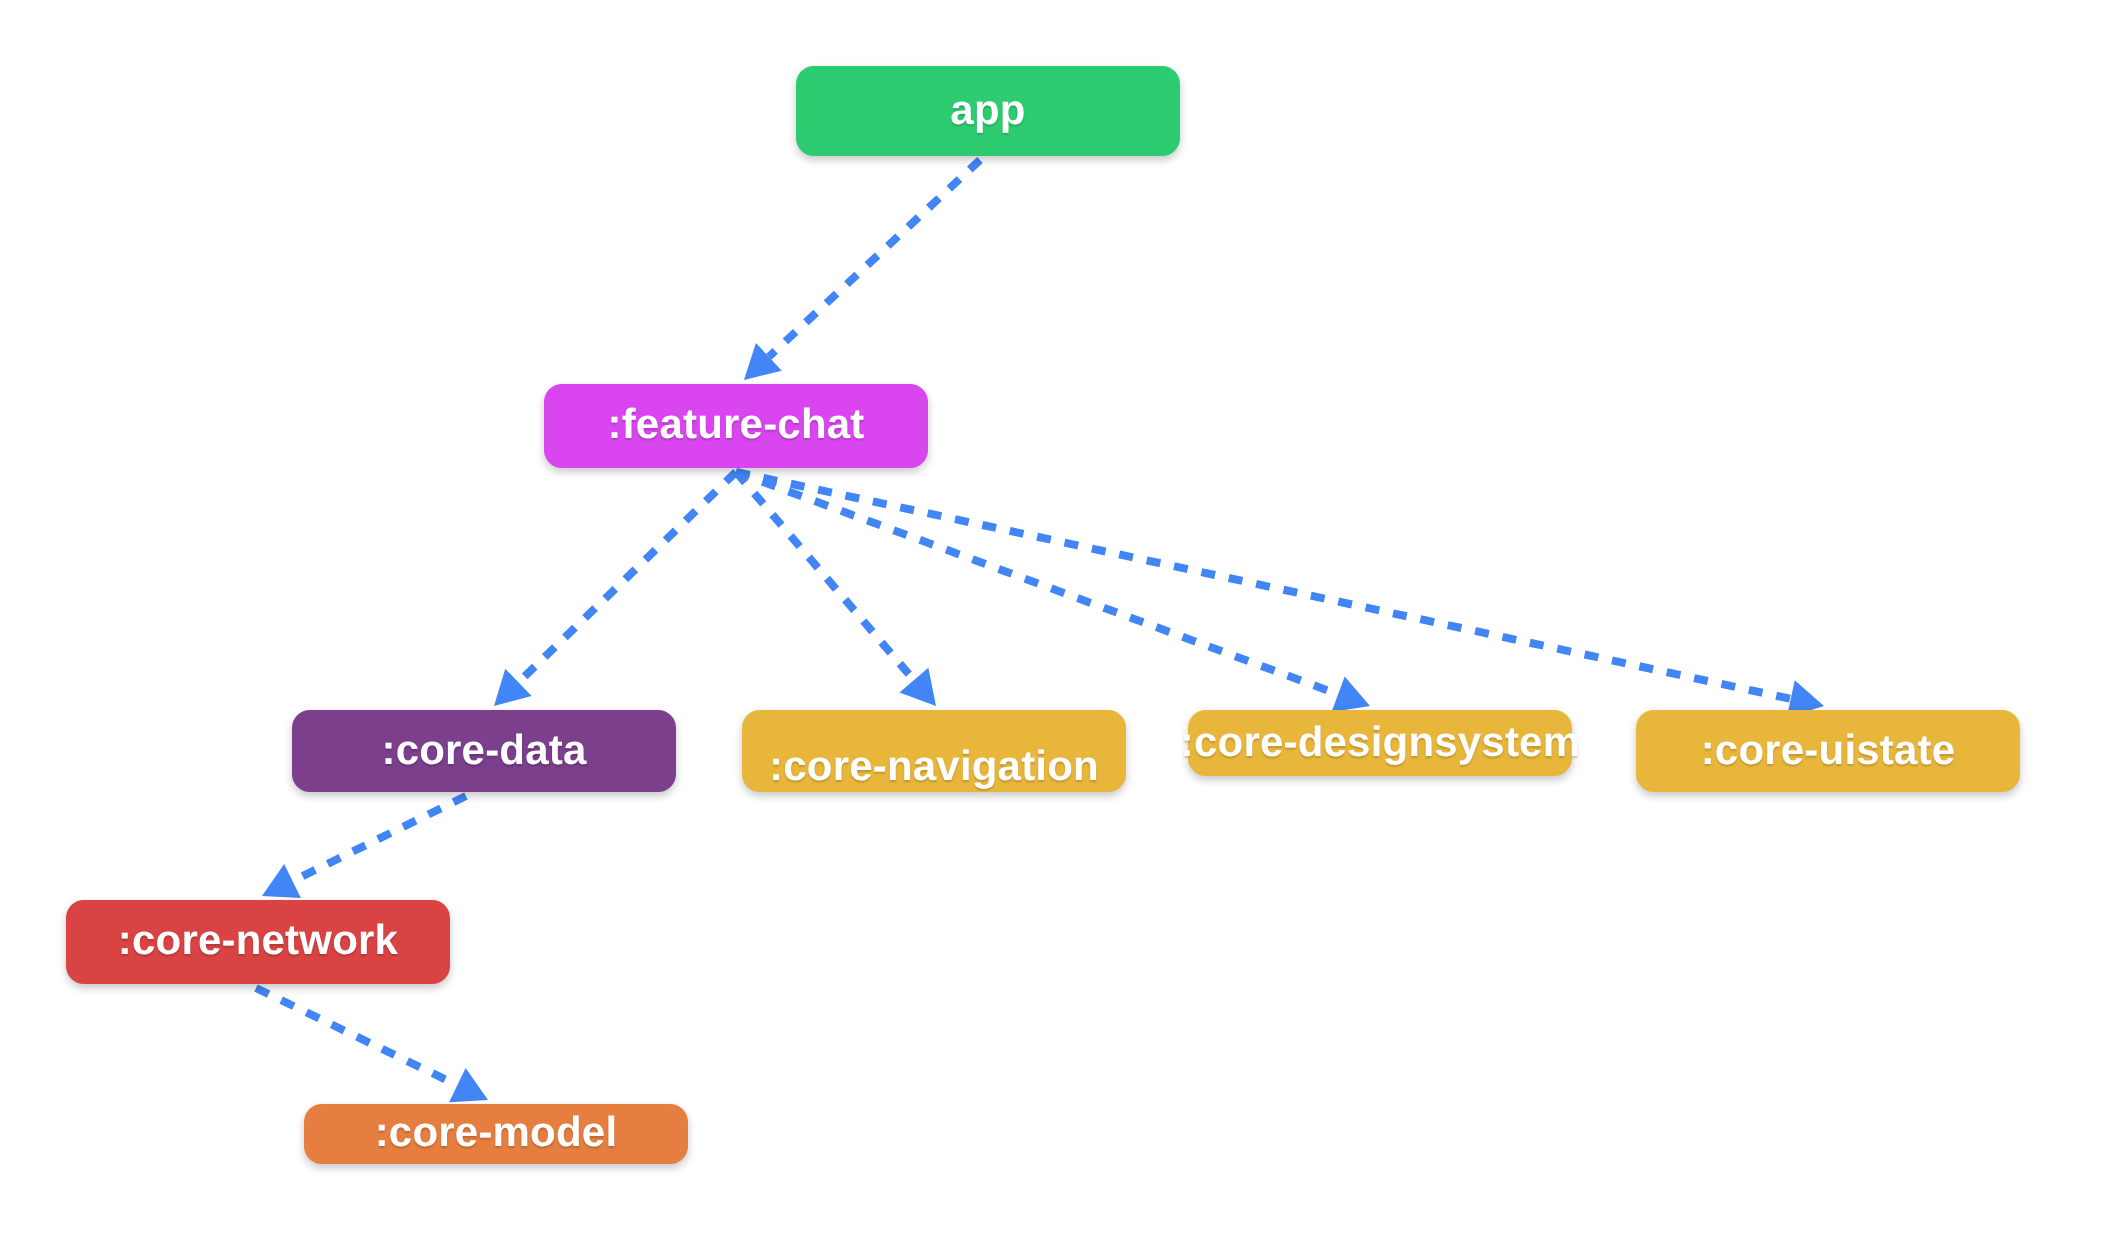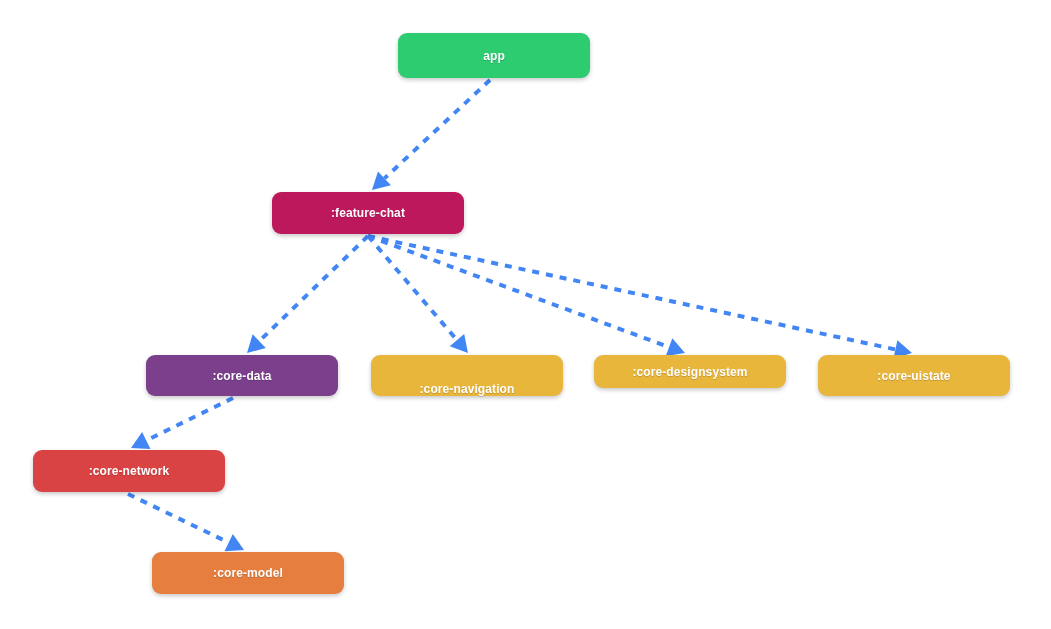--- a/index.html
+++ b/index.html
@@ -31,21 +31,21 @@
   }
   .graph-node {
     position: absolute;
     display: flex;
     align-items: center;
     justify-content: center;
     border-radius: 9px;
     box-sizing: border-box;
     box-shadow: 0 2px 4px rgba(0,0,0,0.22);
     color: #ffffff;
-    font-size: 12px;
+    font-size: 21px;
     font-weight: bold;
     letter-spacing: 0.1px;
     white-space: nowrap;
     text-shadow: 0 1px 1px rgba(0,0,0,0.18);
     user-select: none;
   }
 </style>
 </head>
 <body>
 
@@ -62,34 +62,34 @@
       <line x1="368" y1="236" x2="895.380046235296" y2="349.4254878851648" stroke="#4285f4" stroke-width="4" stroke-linecap="butt" stroke-dasharray="7 7"></line>
       <polygon points="912,353 893.3825247593587,358.71310910661697 897.3775677112334,340.1378666637126" fill="#4285f4"></polygon>
       <line x1="233" y1="398" x2="146.26465228635865" y2="440.5173273106085" stroke="#4285f4" stroke-width="4" stroke-linecap="butt" stroke-dasharray="7 7"></line>
       <polygon points="131,448 142.08315872463987,431.9870804447022 150.44614584807744,449.0475741765148" fill="#4285f4"></polygon>
       <line x1="128" y1="494" x2="228.69062218180215" y2="542.60926588087" stroke="#4285f4" stroke-width="4" stroke-linecap="butt" stroke-dasharray="7 7"></line>
       <polygon points="244,550 224.56050605640598,551.1645064263334 232.82073830719833,534.0540253354065" fill="#4285f4"></polygon>
     </svg>
 <div class="graph-node" style="left: 398px; top: 33px; width: 192px; height: 45px; background: rgb(46, 204, 113);">
       <span>app</span>
     </div>
-    <div class="graph-node" style="left: 272px; top: 192px; width: 192px; height: 42px; background: #be185d;">
+    <div class="graph-node" style="left: 272px; top: 192px; width: 192px; height: 42px; background: #d946ef;">
       <span>:feature-chat</span>
     </div>
     <div class="graph-node" style="left: 146px; top: 355px; width: 192px; height: 41px; background: rgb(123, 63, 140);">
       <span>:core-data</span>
     </div>
     <div class="graph-node" style="left: 371px; top: 355px; width: 192px; height: 41px; background: rgb(233, 182, 60); align-items: flex-end;">
       <span>:core-navigation</span>
     </div>
     <div class="graph-node" style="left: 594px; top: 355px; width: 192px; height: 33px; background: rgb(233, 182, 60);">
       <span>:core-designsystem</span>
     </div>
     <div class="graph-node" style="left: 818px; top: 355px; width: 192px; height: 41px; background: rgb(233, 182, 60);">
       <span>:core-uistate</span>
     </div>
     <div class="graph-node" style="left: 33px; top: 450px; width: 192px; height: 42px; background: rgb(217, 67, 67);">
       <span>:core-network</span>
     </div>
-    <div class="graph-node" style="left: 152px; top: 552px; width: 192px; height: 42px; background: rgb(229, 126, 62);">
+    <div class="graph-node" style="left: 152px; top: 552px; width: 192px; height: 30px; background: rgb(229, 126, 62);">
       <span>:core-model</span>
     </div>
   </div>
 
 </body></html>

